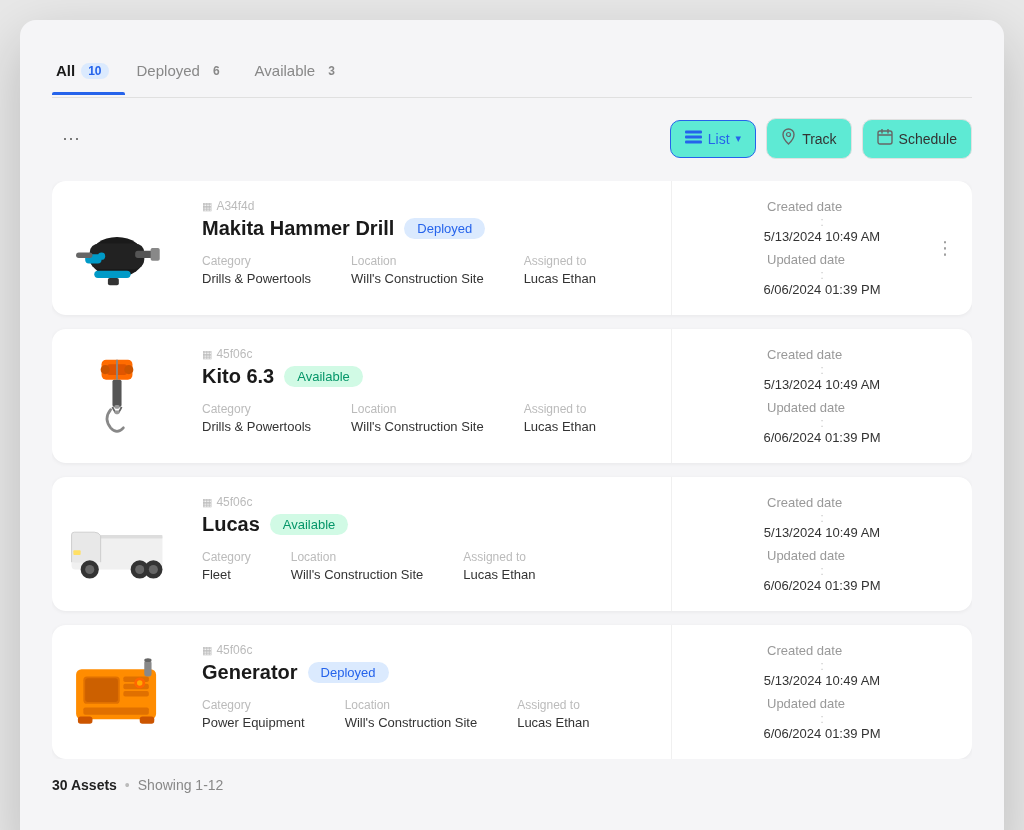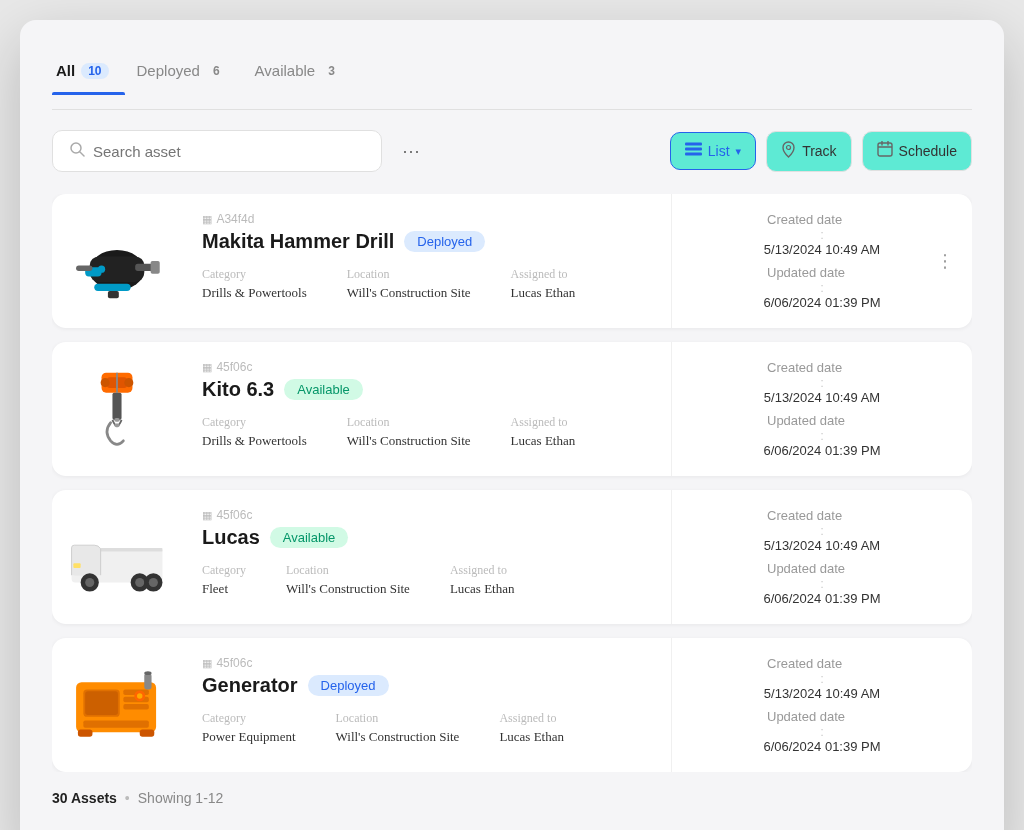--- a/index.html
+++ b/index.html
@@ -23,21 +23,21 @@
       flex-direction: column;
       padding: 32px 32px 24px 32px;
     }
 
     
     .tabs {
       display: flex;
       gap: 0;
       border-bottom: 1.5px solid #e0e0e0;
       margin-bottom: 20px;
-      padding-bottom: 16px;
+      padding-bottom: 4px;
     }
     .tab-item {
       padding: 10px 16px 14px 4px;
       font-size: 15px;
       color: #888;
       cursor: pointer;
       display: flex;
       align-items: center;
       gap: 6px;
       position: relative;
@@ -201,21 +201,21 @@
       color: #2563eb;
     }
     .status-available {
       background: #d1fae5;
       color: #059669;
     }
     .asset-meta {
       display: flex;
       gap: 40px;
     }
-    .meta-group { display: flex; flex-direction: column; gap: 3px; font-family: Liberation Serif, serif; }
+    .meta-group { display: flex; flex-direction: column; gap: 3px; }
     .meta-label { font-size: 12px; color: #bbb; }
     .meta-value { font-size: 13px; color: #333; font-weight: 500; }
 
     .asset-dates {
       width: 300px;
       padding: 18px 24px;
       display: flex;
       flex-direction: column;
       justify-content: center;
       gap: 8px;
@@ -285,29 +285,20 @@
         <span>Deployed</span>
         <span class="tab-badge">6</span>
       </div>
       <div class="tab-item">
         <span>Available</span>
         <span class="tab-badge">3</span>
       </div>
     </div>
 
   <div class="toolbar">
-    <div class="search-box">
-      <div class="search-icon-wrap">
-        <svg width="16" height="16" viewBox="0 0 16 16" fill="none">
-          <circle cx="7" cy="7" r="5" stroke="#aaa" stroke-width="1.5"></circle>
-          <line x1="11" y1="11" x2="15" y2="15" stroke="#aaa" stroke-width="1.5" stroke-linecap="round"></line>
-        </svg>
-      </div>
-      <input class="search-input" type="text" placeholder="Search asset" style="">
-    </div>
     <button class="more-btn">···</button>
     <div class="toolbar-right">
       <button class="view-btn active">
         <span class="btn-icon">
           <svg width="17" height="14" viewBox="0 0 17 14" fill="none">
             <rect x="0" y="0.5" width="17" height="3" rx="1" fill="#2563eb"></rect>
             <rect x="0" y="5.5" width="17" height="3" rx="1" fill="#2563eb"></rect>
             <rect x="0" y="10.5" width="17" height="3" rx="1" fill="#2563eb"></rect>
           </svg>
         </span>

